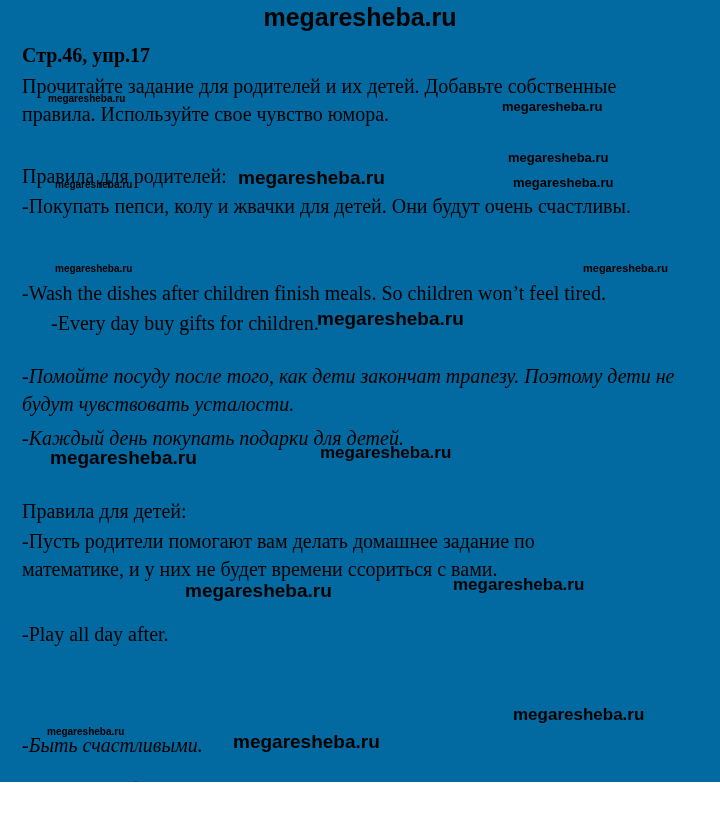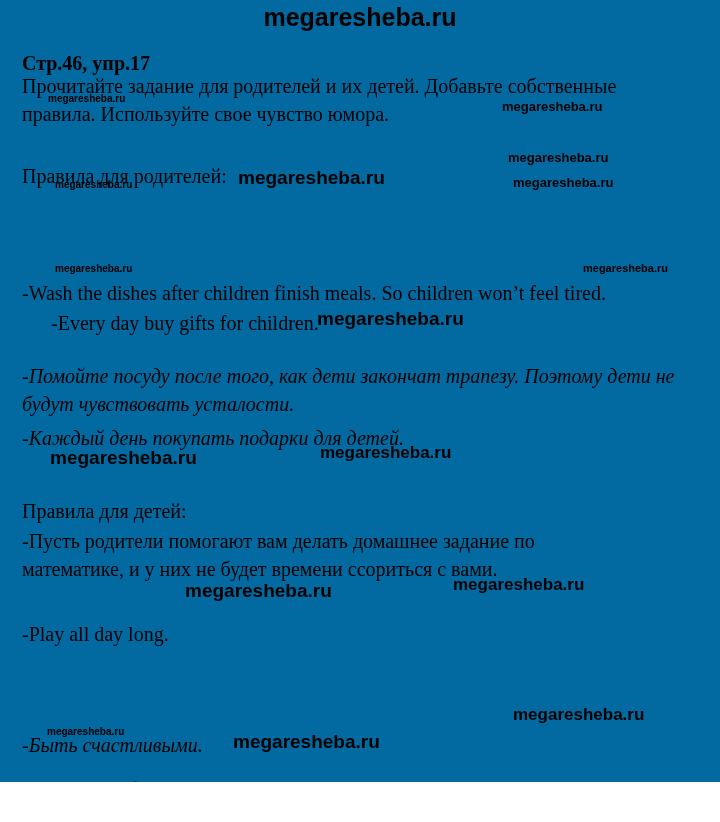--- a/index.html
+++ b/index.html
@@ -45,54 +45,55 @@
     font-weight: bold;
   }
 </style>
 </head>
 <body>
 
 <div id="page">
 
   <div class="wm wm-center" style="top:3px; font-size:25px;">megaresheba.ru</div>
 
-  <div class="txt bold" style="top:41px;margin-top:8px;">Стр.46, упр.17</div>
+  <div class="txt bold" style="top:41px;">Стр.46, упр.17</div>
 
   <div class="txt" style="top:72px; width:668px;">Прочитайте задание для родителей и их детей. Добавьте собственные правила. Используйте свое чувство юмора.</div>
 
   <div class="wm" style="top:93px; left:48px; font-size:10px;">megaresheba.ru</div>
   <div class="wm" style="top:99px; left:502px; font-size:13px;">megaresheba.ru</div>
   <div class="wm" style="top:150px; left:508px; font-size:13px;">megaresheba.ru</div>
 
   <div class="txt" style="top:162px;">Правила для родителей:</div>
   <div class="wm" style="top:167px; left:238px; font-size:19px;">megaresheba.ru</div>
   <div class="wm" style="top:179px; left:55px; font-size:10px;">megaresheba.ru</div>
   <div class="wm" style="top:175px; left:513px; font-size:13px;">megaresheba.ru</div>
 
+  <div class="txt" style="top:192px; width:645px;">-Покупать пепси, колу и жвачки для детей. Они будут очень счастливы.</div>
 
   <div class="wm" style="top:263px; left:55px; font-size:10px;">megaresheba.ru</div>
   <div class="wm" style="top:262px; left:583px; font-size:11px;">megaresheba.ru</div>
 
   <div class="txt" style="top:279px; width:680px;">-Wash the dishes after children finish meals. So children won’t feel tired.</div>
   <div class="txt" style="top:309px; width:680px;margin-left:29px;">-Every day buy gifts for children.</div>
   <div class="wm" style="top:308px; left:317px; font-size:19px;">megaresheba.ru</div>
 
   <div class="txt italic" style="top:424px; width:660px;">-Каждый день покупать подарки для детей.</div>
   <div class="txt italic" style="top:362px; width:660px;">-Помойте посуду после того, как дети закончат трапезу. Поэтому дети не будут чувствовать усталости.</div>
 
   <div class="wm" style="top:447px; left:50px; font-size:19px;">megaresheba.ru</div>
   <div class="wm" style="top:443px; left:320px; font-size:17px;">megaresheba.ru</div>
 
   <div class="txt" style="top:527px; width:590px;">-Пусть родители помогают вам делать домашнее задание по математике, и у них не будет времени ссориться с вами.</div>
   <div class="txt" style="top:497px;">Правила для детей:</div>
 
   <div class="wm" style="top:580px; left:185px; font-size:19px;">megaresheba.ru</div>
   <div class="wm" style="top:575px; left:453px; font-size:17px;">megaresheba.ru</div>
 
-  <div class="txt" style="top:620px; width:680px;">-Play all day long.</div>
+  <div class="txt" style="top:620px; width:680px;">-Play all day after.</div>
 
   <div class="txt italic" style="top:731px; width:660px;">-Быть счастливыми.</div>
 
   <div class="wm" style="top:705px; left:513px; font-size:17px;">megaresheba.ru</div>
   <div class="wm" style="top:726px; left:47px; font-size:10px;">megaresheba.ru</div>
   <div class="wm" style="top:731px; left:233px; font-size:19px;">megaresheba.ru</div>
 
   <div class="brand-bottom" style="top:778px; font-size:25px;">Мегарешеба.ру</div>
 
 </div>

